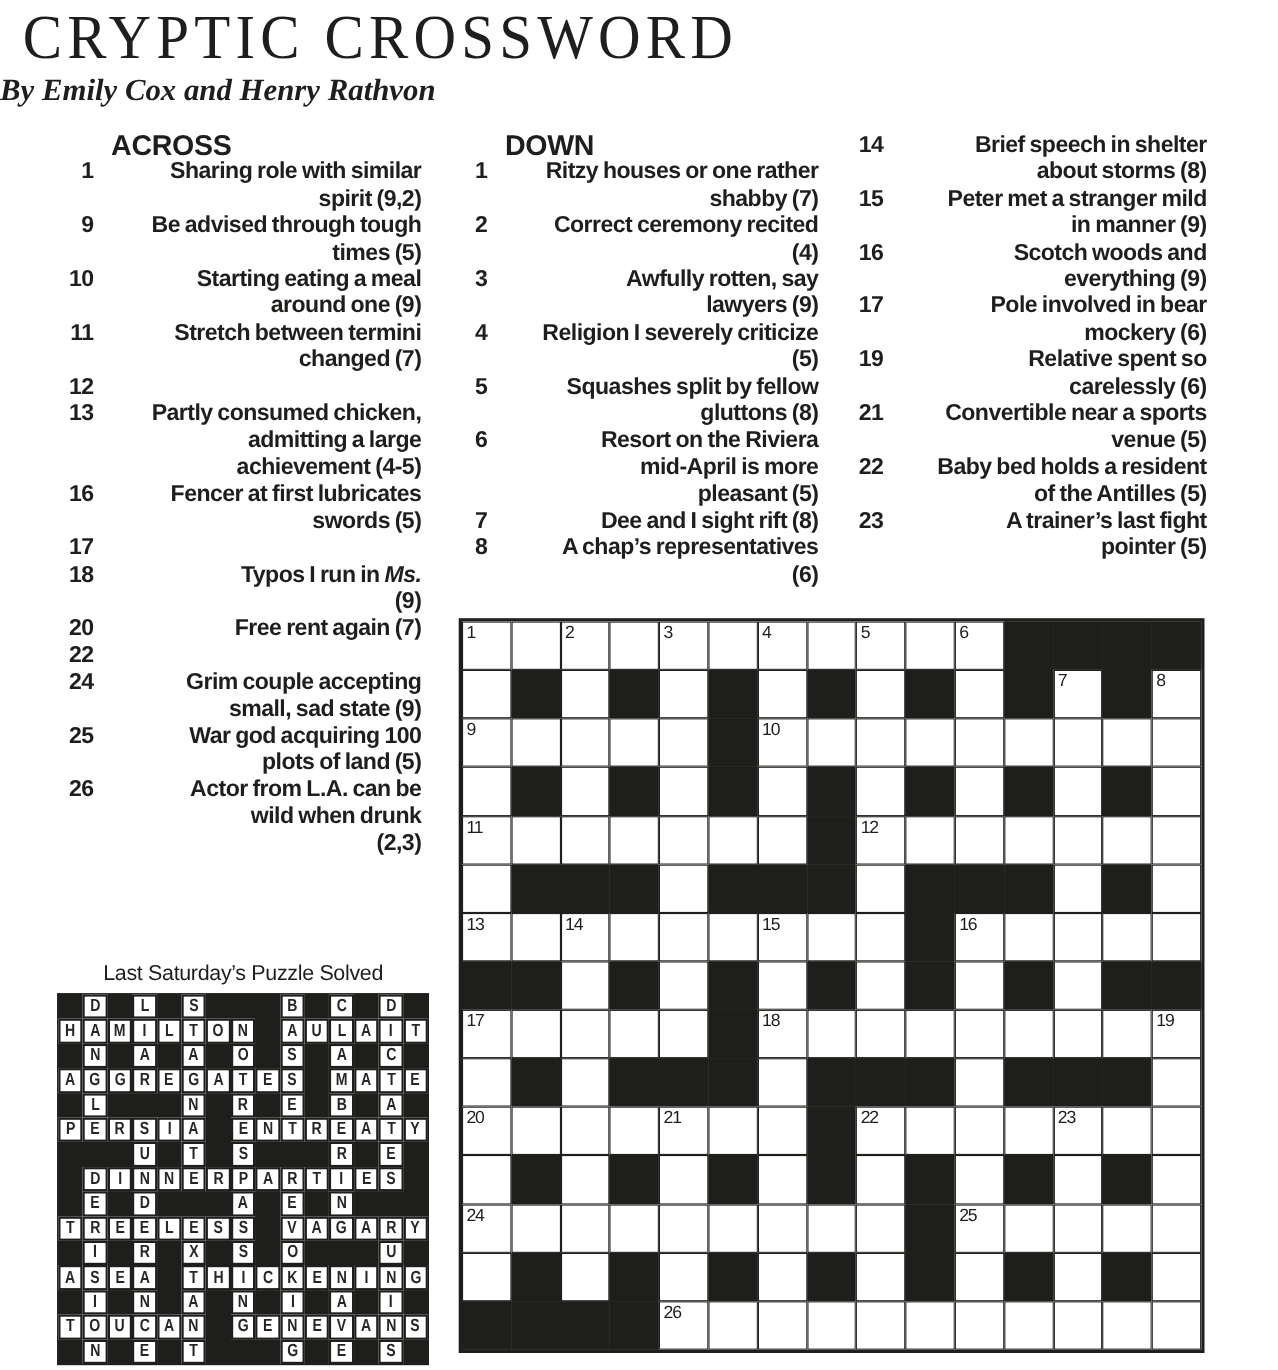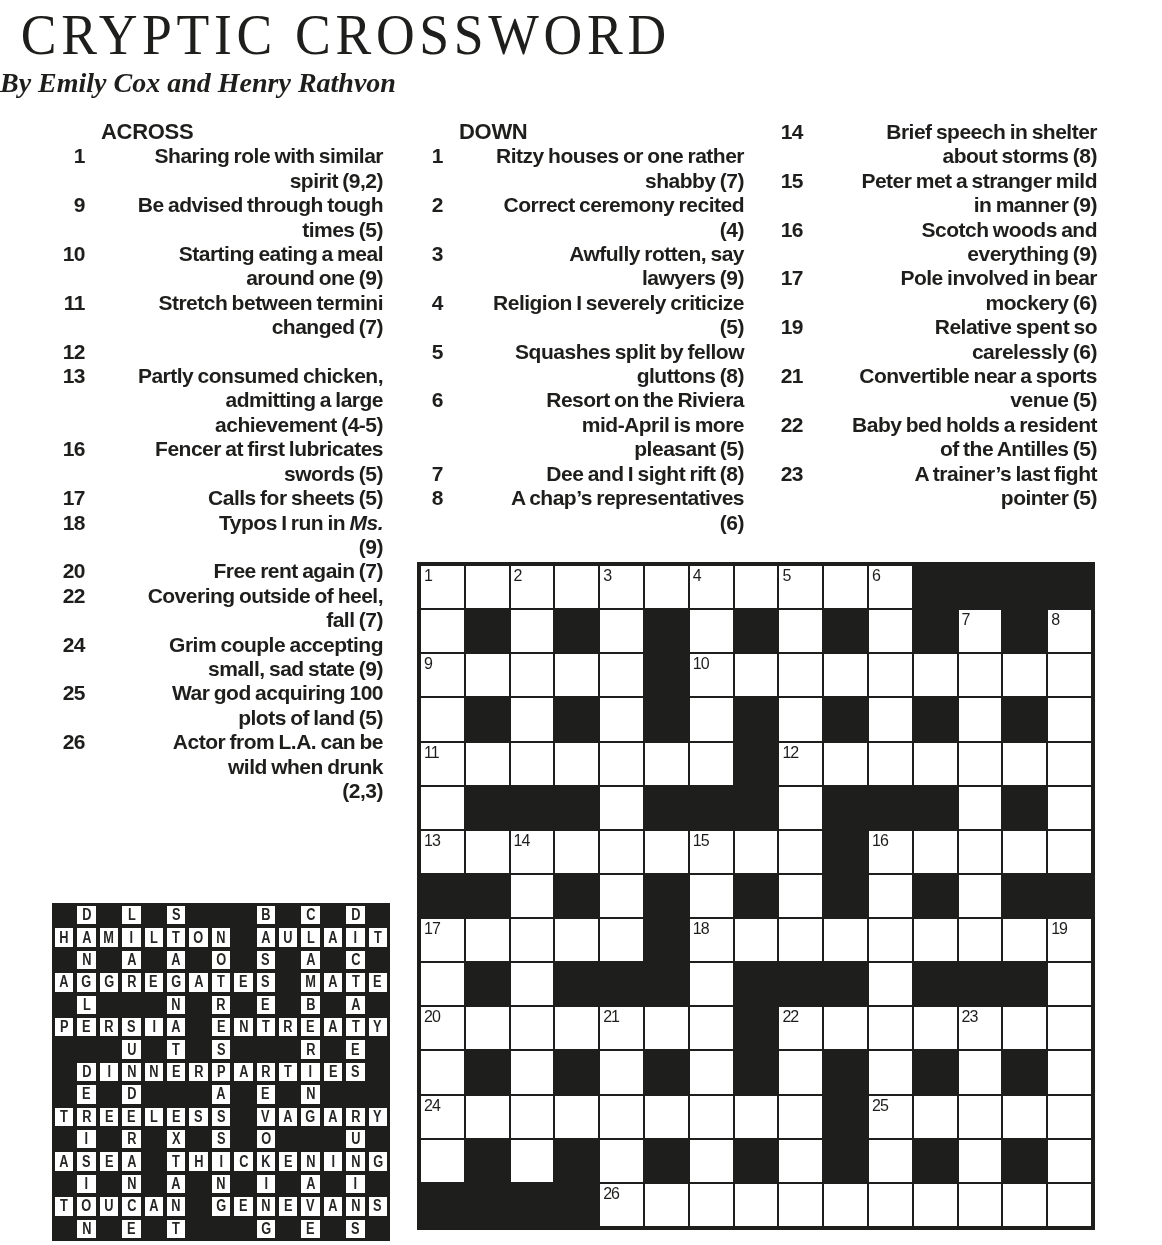--- a/index.html
+++ b/index.html
@@ -19,21 +19,21 @@
   .byline {
     font-family:"Liberation Serif", serif; font-style:italic; font-weight:700;
     font-size:28px; line-height:30px; margin-top:6px;
   }
   
   .clue-col { position:absolute; top:120px; }
   #across-col { left:53px;  width:330px; }
   #down-col-1 { left:411px; width:333px; }
   #down-col-2 { left:771px; width:326px; }
   .clue-header {
-    font-weight:700; font-size:22px; line-height:24.4px;
+    font-weight:700; font-size:26px; line-height:24.4px;
     letter-spacing:-0.3px; margin-left:48px;
   }
   .clue {
     display:grid; grid-template-columns:32px 1fr; column-gap:16px;
     font-weight:700; font-size:21px; line-height:24.4px;
     letter-spacing:-0.5px; word-spacing:-1px;
   }
   .clue-num  { text-align:right; }
   .clue-text { white-space:pre-line;text-align:right; }
   
@@ -111,35 +111,32 @@
 admitting a large
 achievement (4-5)</div>
         </div>
         <div class="clue">
           <div class="clue-num">16</div>
           <div class="clue-text">Fencer at first lubricates
 swords (5)</div>
         </div>
         <div class="clue">
           <div class="clue-num">17</div>
-          <div class="clue-text">Calls for sheets (5)</div>
         </div>
         <div class="clue">
           <div class="clue-num">18</div>
           <div class="clue-text">Typos I run in <i>Ms.</i>
 (9)</div>
         </div>
         <div class="clue">
           <div class="clue-num">20</div>
           <div class="clue-text">Free rent again (7)</div>
         </div>
         <div class="clue">
           <div class="clue-num">22</div>
-          <div class="clue-text">Covering outside of heel,
-fall (7)</div>
         </div>
         <div class="clue">
           <div class="clue-num">24</div>
           <div class="clue-text">Grim couple accepting
 small, sad state (9)</div>
         </div>
         <div class="clue">
           <div class="clue-num">25</div>
           <div class="clue-text">War god acquiring 100
 plots of land (5)</div>
@@ -517,20 +514,21 @@
       <div class="gcell"></div>
       <div class="gcell"></div>
       <div class="gcell"></div>
       <div class="gcell"></div>
       <div class="gcell"></div>
       <div class="gcell"></div>
       <div class="gcell"></div>
       <div class="gcell"></div>
     </div>
 
+  <div class="solved-title">Last Saturday’s Puzzle Solved</div>
   <div class="solved">
       <div class="scell"></div>
       <div class="scell letter">
         <span>D</span>
       </div>
       <div class="scell"></div>
       <div class="scell letter">
         <span>L</span>
       </div>
       <div class="scell"></div>

